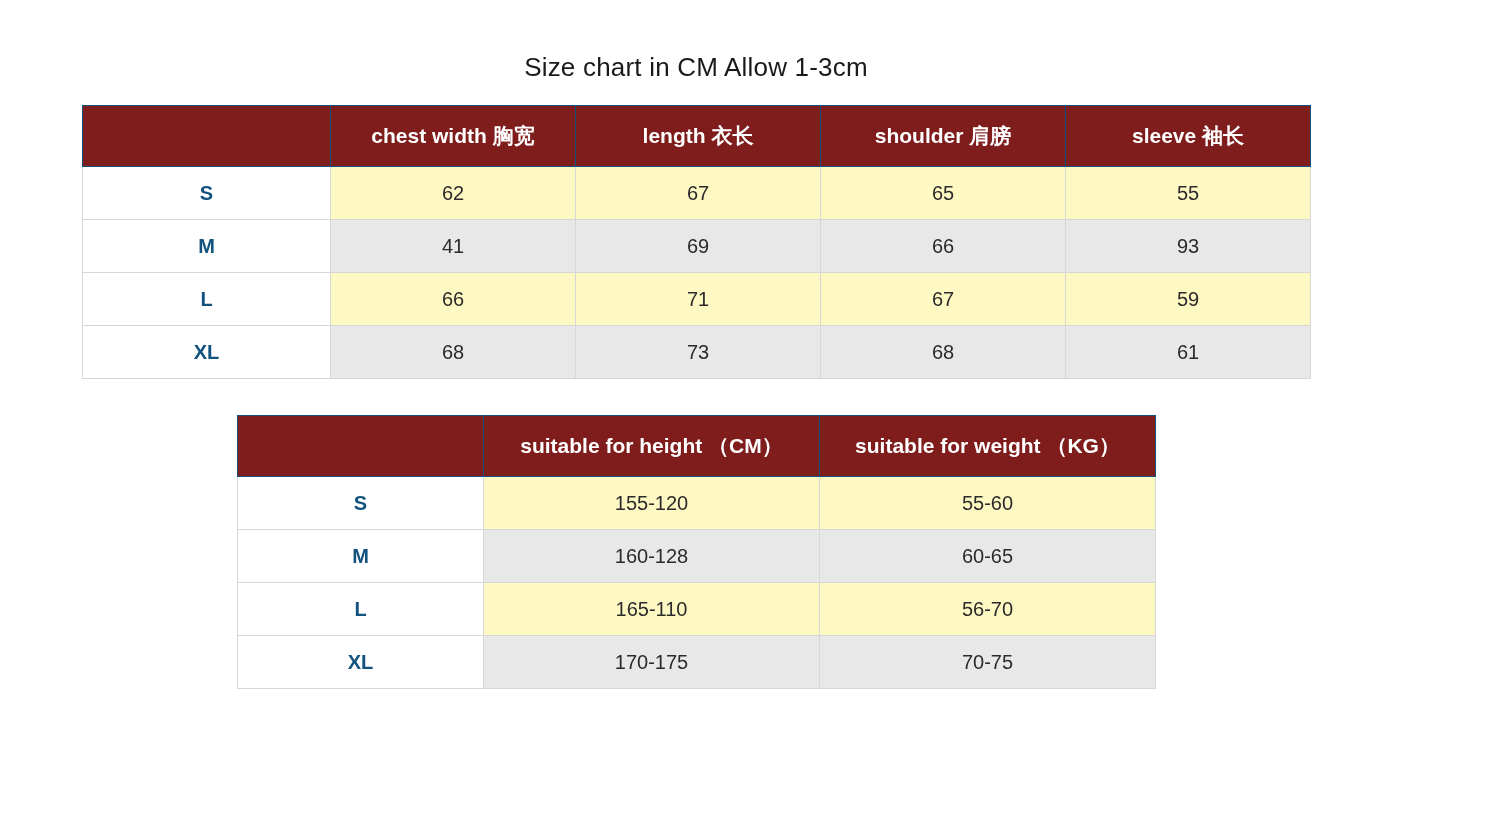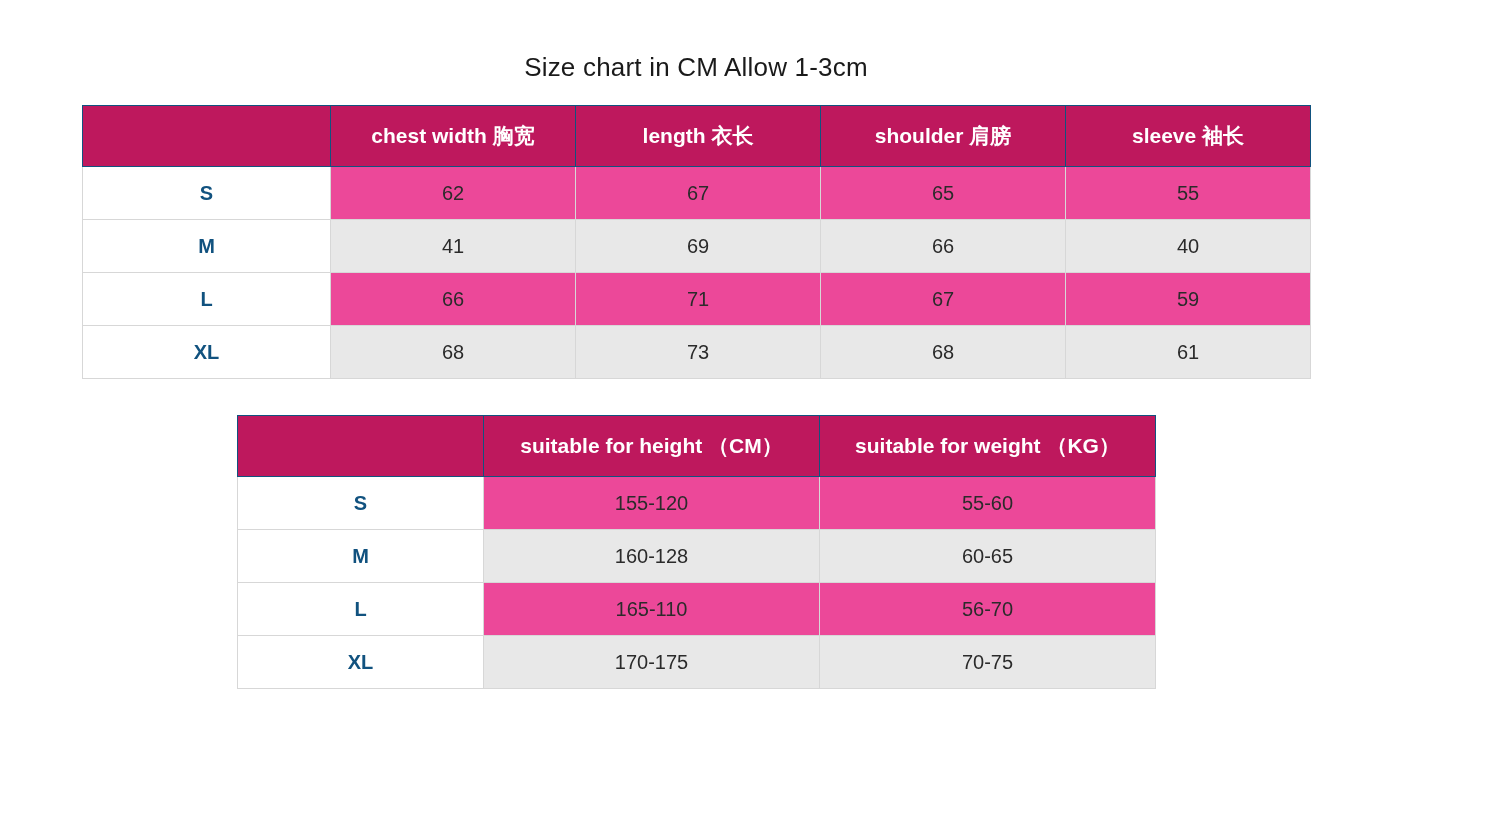--- a/index.html
+++ b/index.html
@@ -48,34 +48,34 @@
     width: 100%;
     table-layout: fixed;
   }
   table.size-table th,
   table.size-table td {
     border: 1px solid #d7d7d7;
     text-align: center;
     vertical-align: middle;
   }
   table.size-table thead th {
-    background: #be185d;
+    background: #7f1d1d;
     color: #ffffff;
     font-size: 21px;
     font-weight: bold;
     height: 60px;
     border: 1px solid #11527f;
     padding: 0 6px;
     white-space: nowrap;
   }
   table.size-table tbody td {
     height: 50px;
     font-size: 20px;
     color: #2b2b2b;
-    background: #ec4899;
+    background: #fef9c3;
   }
   table.size-table tbody tr.alt td {
     background: #e8e8e8;
   }
   table.size-table tbody td.size-label,
   table.size-table tbody tr.alt td.size-label {
     background: #ffffff;
     color: #11527f;
     font-weight: bold;
     font-size: 20px;
@@ -126,21 +126,21 @@
           <td>62</td>
           <td>67</td>
           <td>65</td>
           <td>55</td>
         </tr>
         <tr class="alt">
           <td class="size-label">M</td>
           <td>41</td>
           <td>69</td>
           <td>66</td>
-          <td>40</td>
+          <td>93</td>
         </tr>
         <tr>
           <td class="size-label">L</td>
           <td>66</td>
           <td>71</td>
           <td>67</td>
           <td>59</td>
         </tr>
         <tr class="alt">
           <td class="size-label">XL</td>

